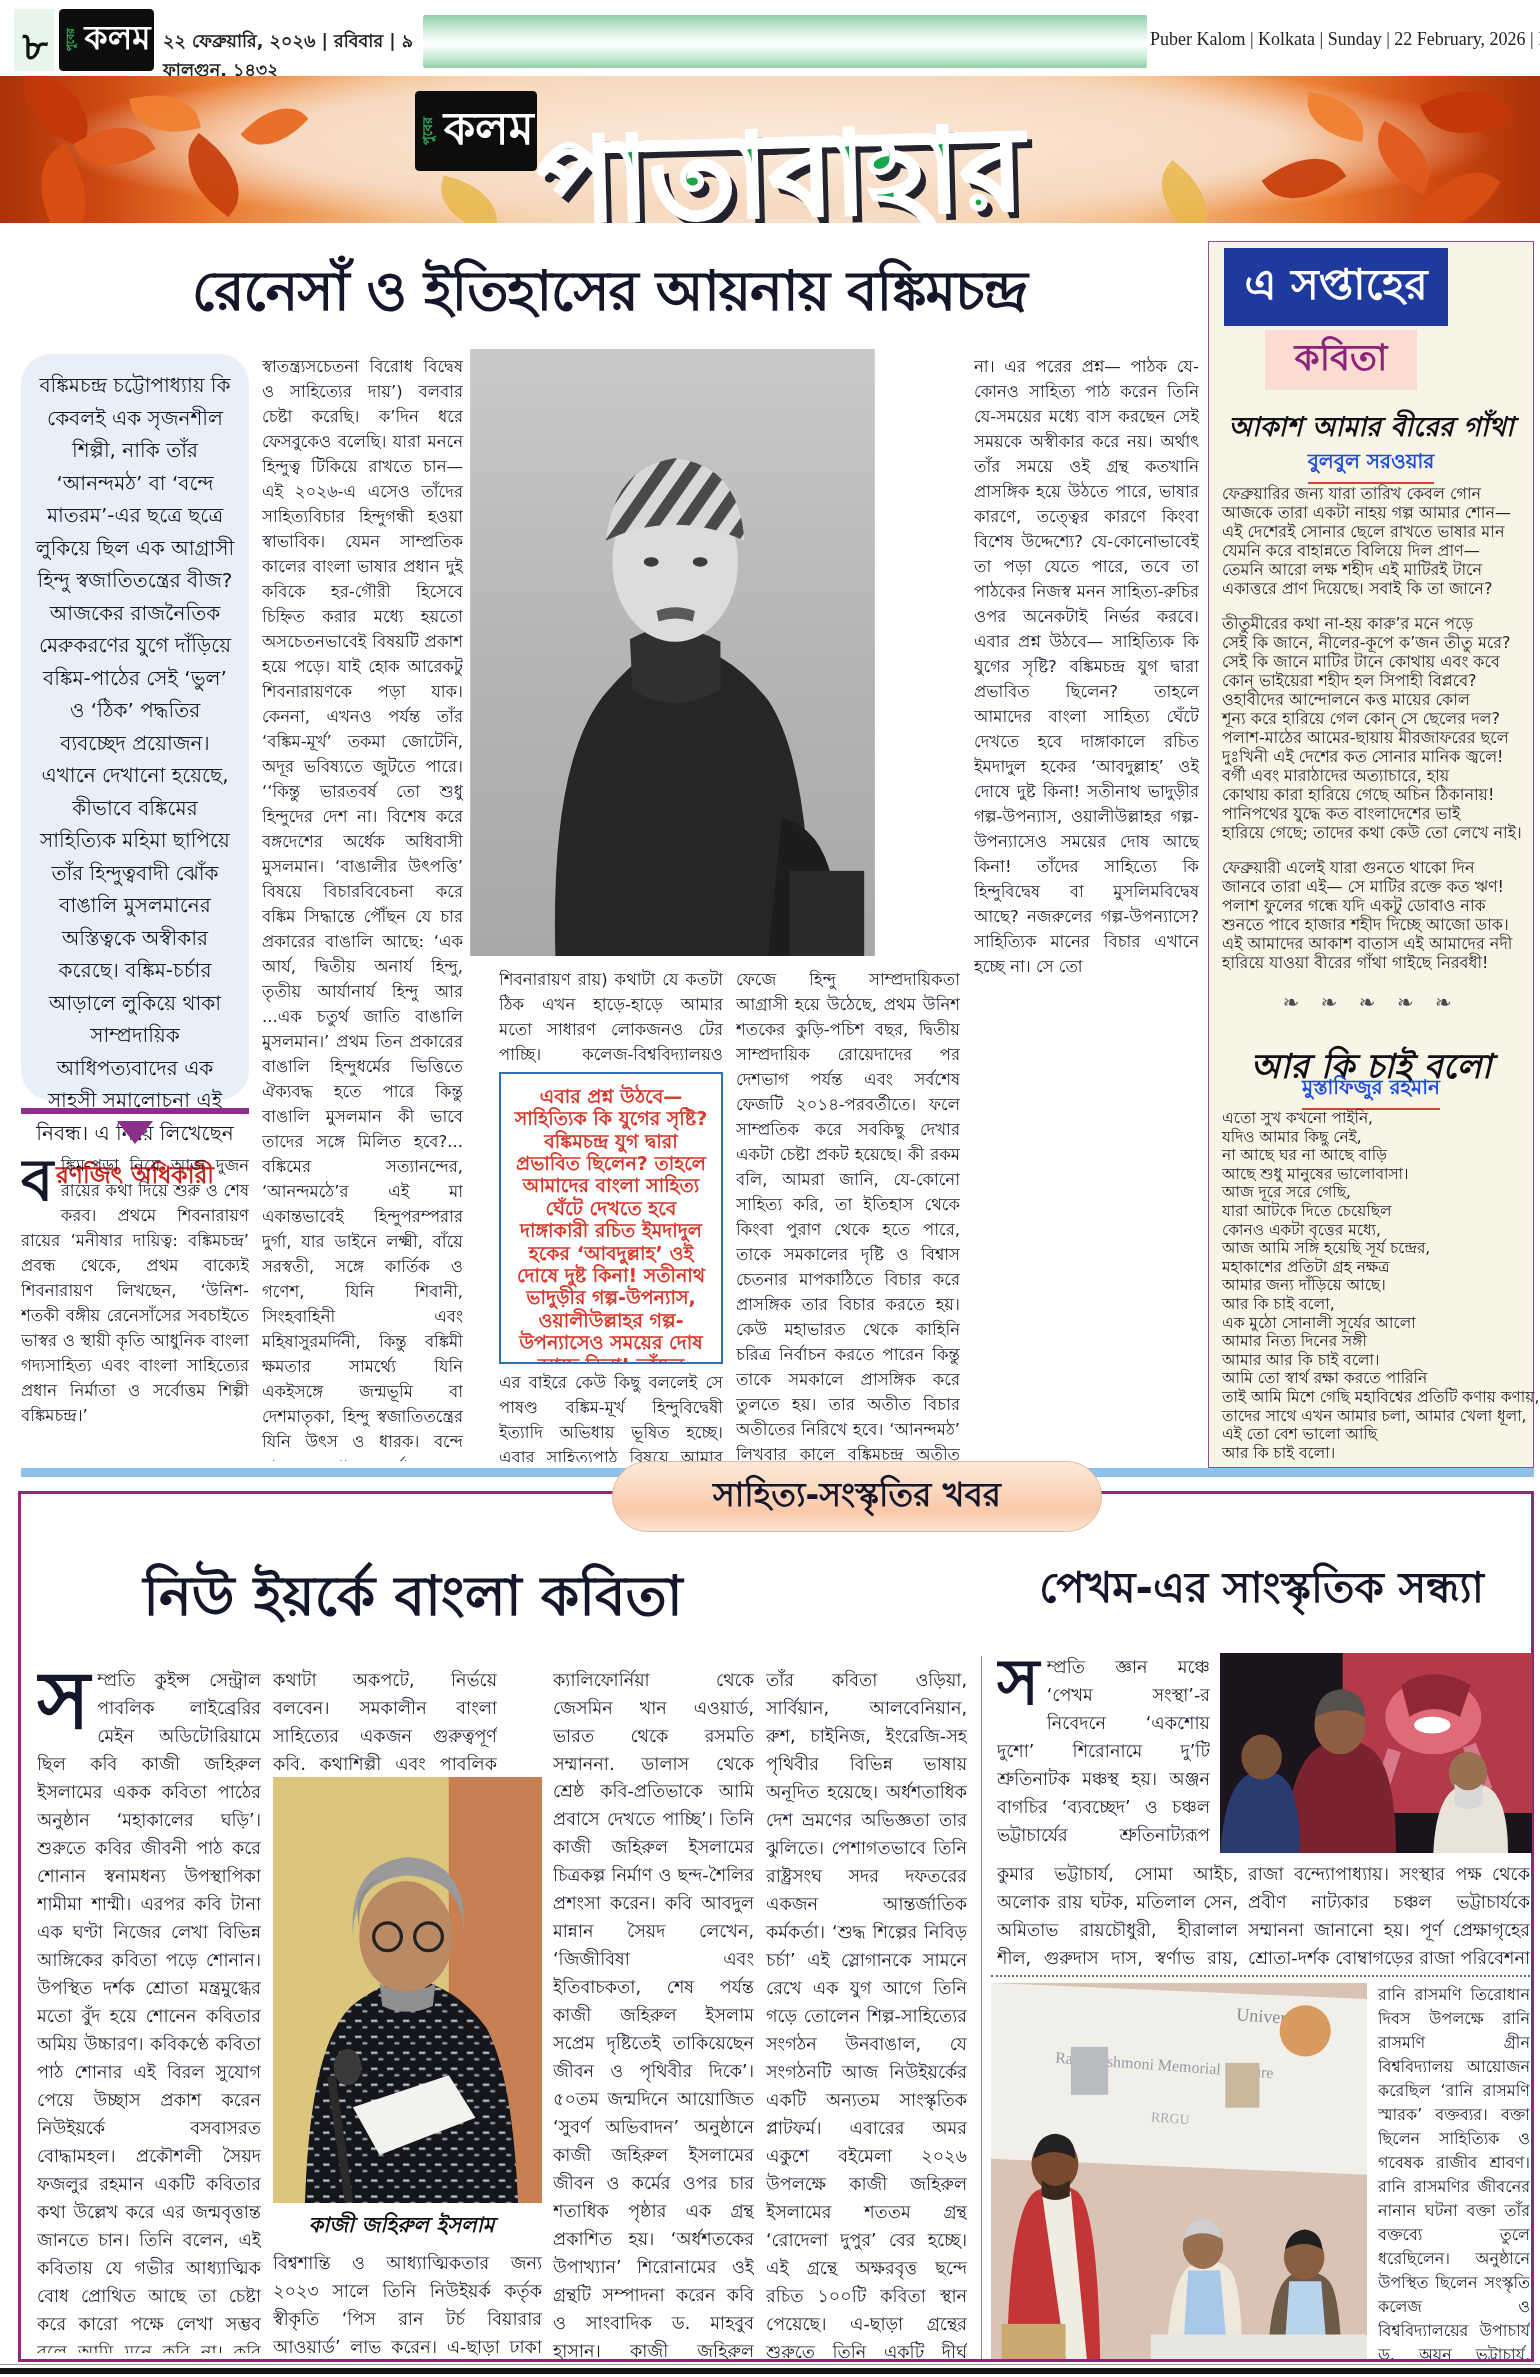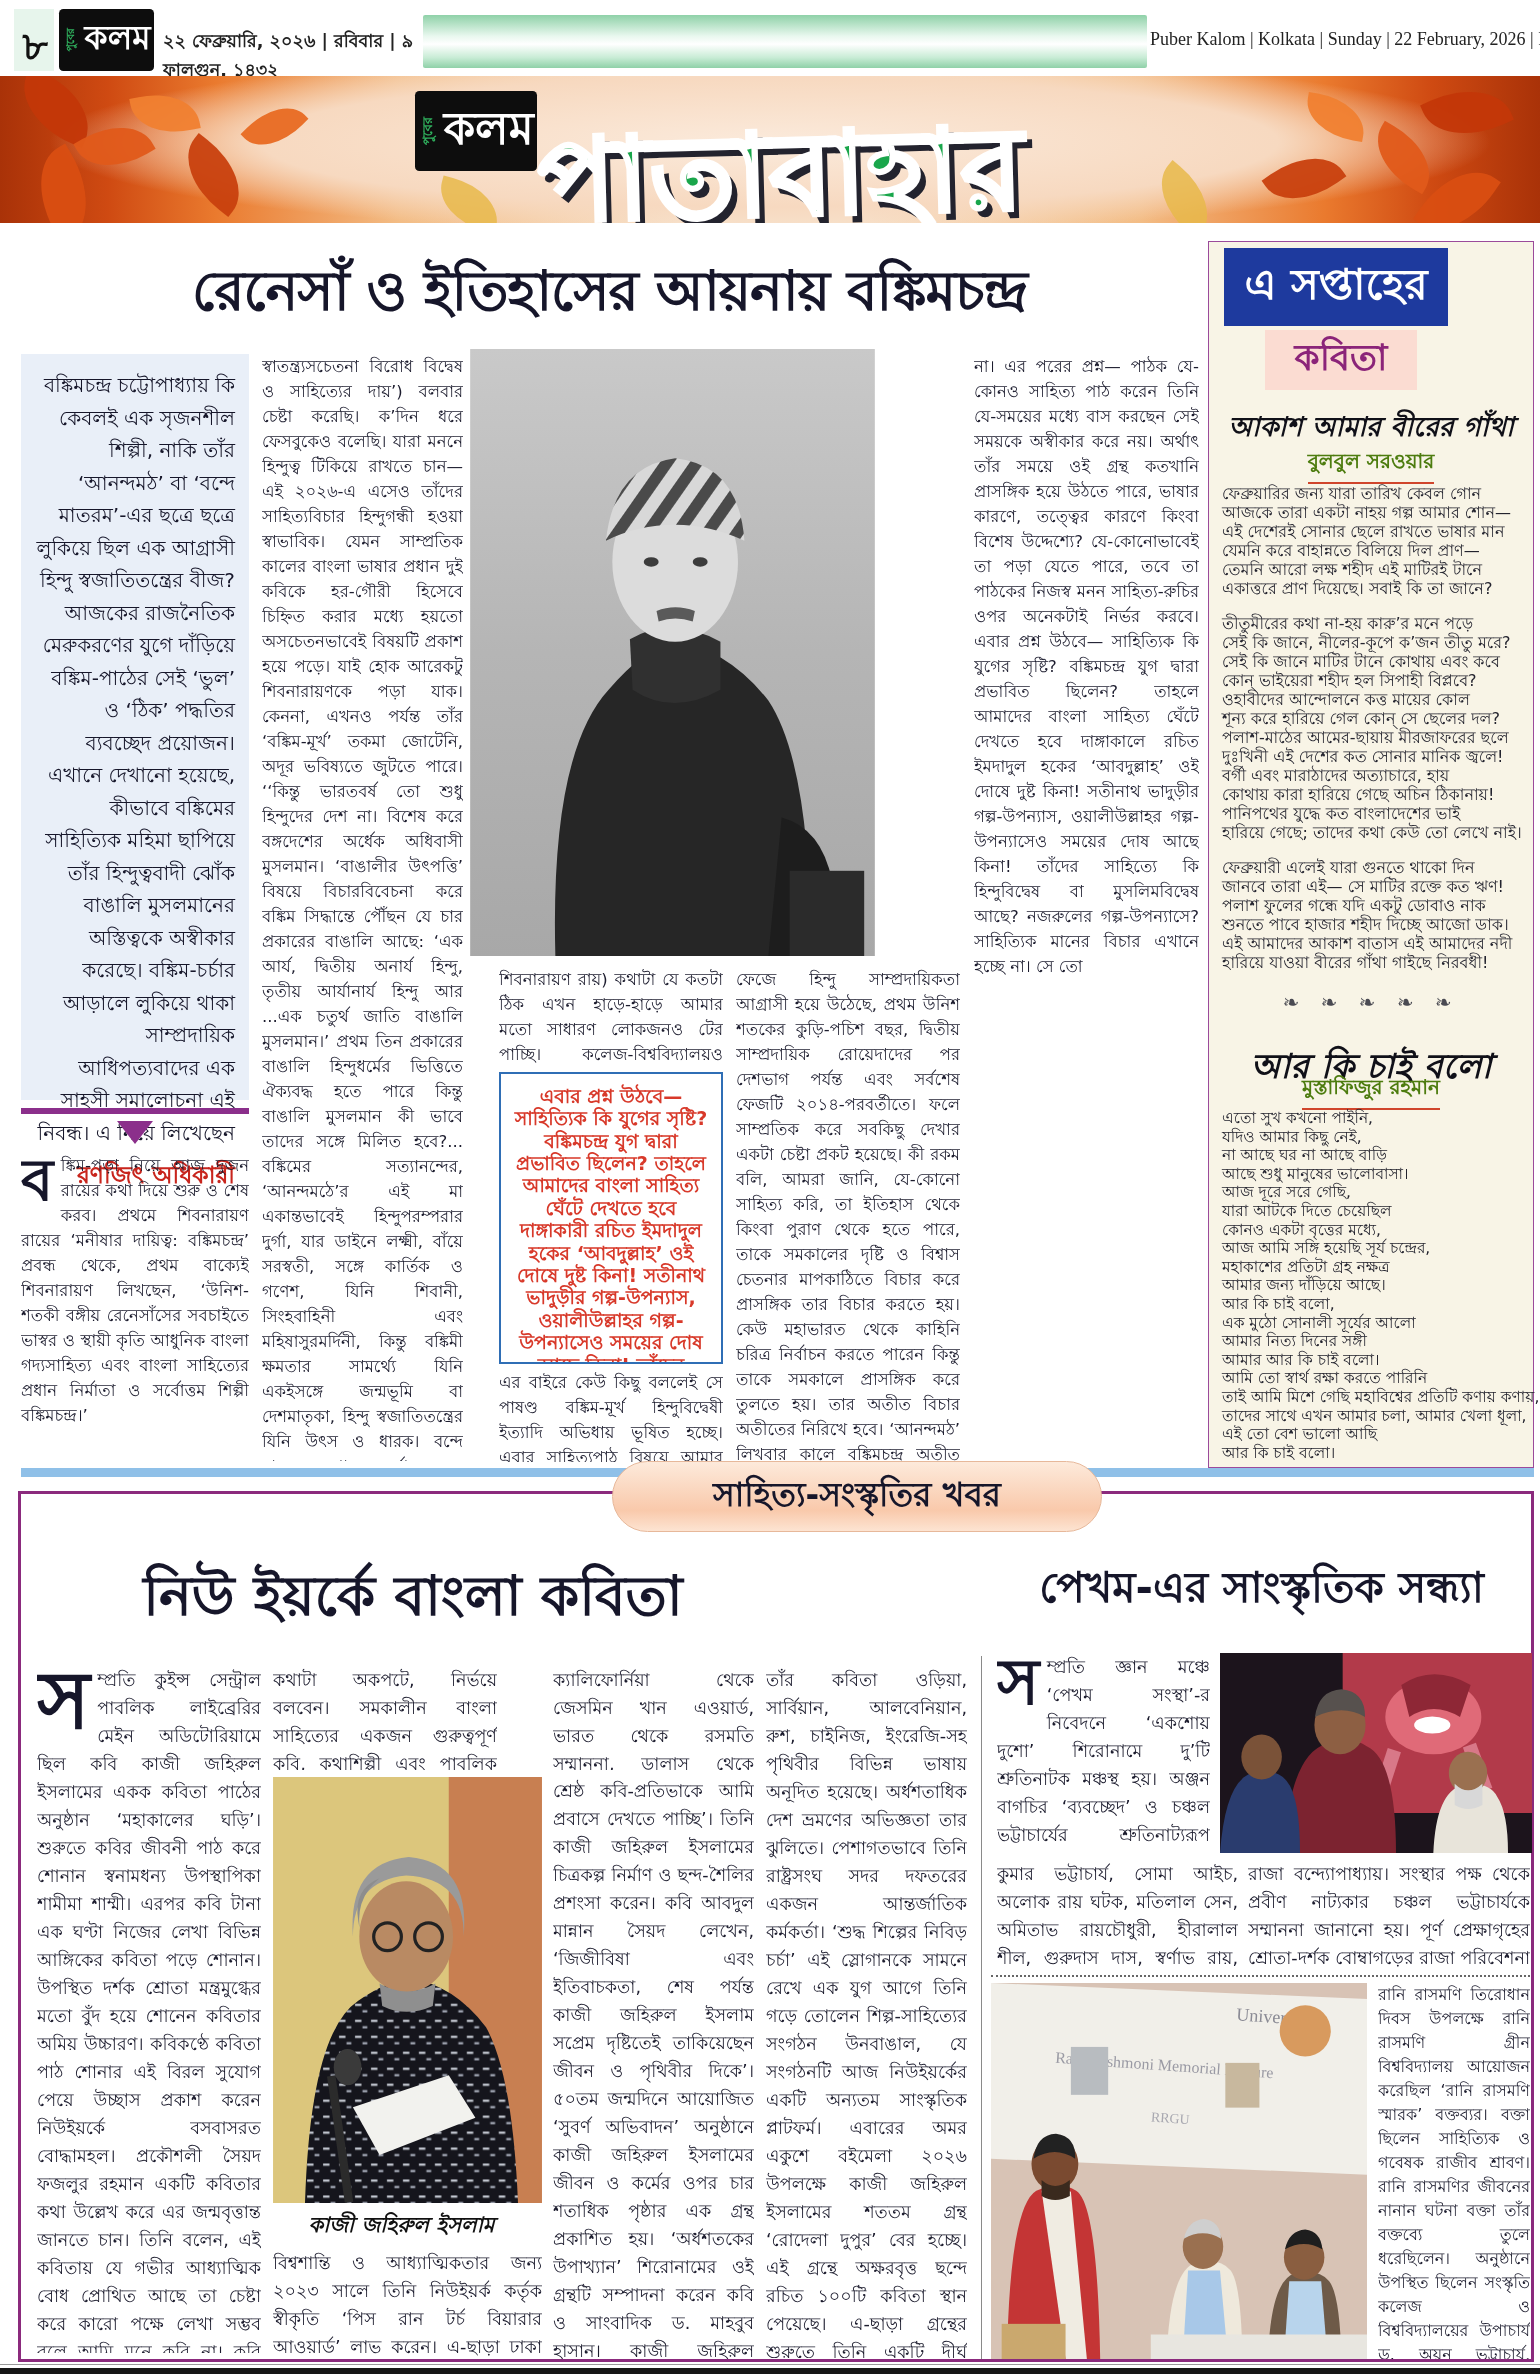--- a/index.html
+++ b/index.html
@@ -18,35 +18,35 @@
   
   .banner{background:
     radial-gradient(ellipse 60% 80% at 50% 45%, #fbeadb 0%, #f7d9c0 55%, rgba(247,217,192,0) 78%),
     linear-gradient(90deg,#a93208 0%,#cf4a12 7%,#ea7a2e 14%,#f3bd86 26%,#f7e3cd 44%,#f7e3cd 56%,#f3bd86 74%,#ea7a2e 86%,#cf4a12 93%,#a93208 100%);
     overflow:hidden;}
   .leaf{position:absolute;border-radius:0 85% 0 85%;opacity:.95;}
   .banner-title{font-weight:900;color:#19a64b;-webkit-text-stroke:2.7px #ffffff;
     text-shadow:6.4px 7.5px 0 #23232e;transform:rotate(-1.5deg);white-space:nowrap;}
   
   .headline{font-weight:900;color:#16162a;text-align:center;white-space:nowrap;letter-spacing:-1.1px;}
-  .intro-box{background:#e9eff8;padding:15px 14px;font-size:20px;line-height:32.5px;color:#16162a;text-align:right;}
+  .intro-box{background:#e9eff8;padding:15px 14px;font-size:20px;line-height:32.5px;color:#16162a;text-align:center;border-radius:30px;}
   .byline{color:#c8251d;font-weight:900;font-size:23.4px;margin-top:9.6px;}
   .divider-purple{border-top:3.7px solid #8b2f8b;border-bottom:3.7px solid #8b2f8b;height:5.3px;}
   .tri{width:0;height:0;border-left:18px solid transparent;border-right:18px solid transparent;border-top:23.4px solid #8b2f8b;}
   .col{font-size:16.5px;line-height:25px;text-align:justify;color:#1c1c2e;overflow:hidden;}
   .dropcap{float:left;font-size:58px;line-height:49px;font-weight:bold;padding:3.2px 7.5px 0 0;color:#16162a;}
   .pullquote{border:2.1px solid #2f6eb5;background:#fff;color:#d8392a;font-weight:bold;
     font-size:19px;line-height:22.4px;text-align:center;padding:10.7px 8.5px;overflow:hidden;}
   .blue-band{background:#8fc0e8;}
   
   .sidebar{background:#f8f4e6;border:1.6px solid #9b4a9b;}
   .tag-blue{background:#1e3a9e;color:#fff;font-weight:900;display:flex;align-items:center;justify-content:center;}
   .tag-pink{background:#fbdcd2;color:#8b2479;font-weight:900;display:flex;align-items:center;justify-content:center;}
   .poem-title{font-weight:900;color:#101018;text-align:center;white-space:nowrap;font-style:italic;}
-  .poem-author{font-weight:bold;color:#4d7c0f;text-align:center;}
+  .poem-author{font-weight:bold;color:#1d4ed8;text-align:center;}
   .poem-author span{display:inline-block;border-bottom:2.7px solid #d0452c;padding-bottom:3.2px;}
   .poem{color:#23232e;}
   .poem div{white-space:nowrap;min-height:1em;}
   .flourish{color:#4a4a52;text-align:center;letter-spacing:7.5px;}
   
   .news-box{border:3.2px solid #8b2a7d;background:#fff;}
   .pill{background:linear-gradient(180deg,#fdeadb 0%,#f9c9ab 70%,#fde4d2 100%);
     border-radius:37px;display:flex;align-items:center;justify-content:center;
     font-weight:900;font-size:33px;color:#16162a;border:1.1px solid #e7b89a;}
   .news-headline{font-weight:900;color:#16162a;text-align:center;white-space:nowrap;}

